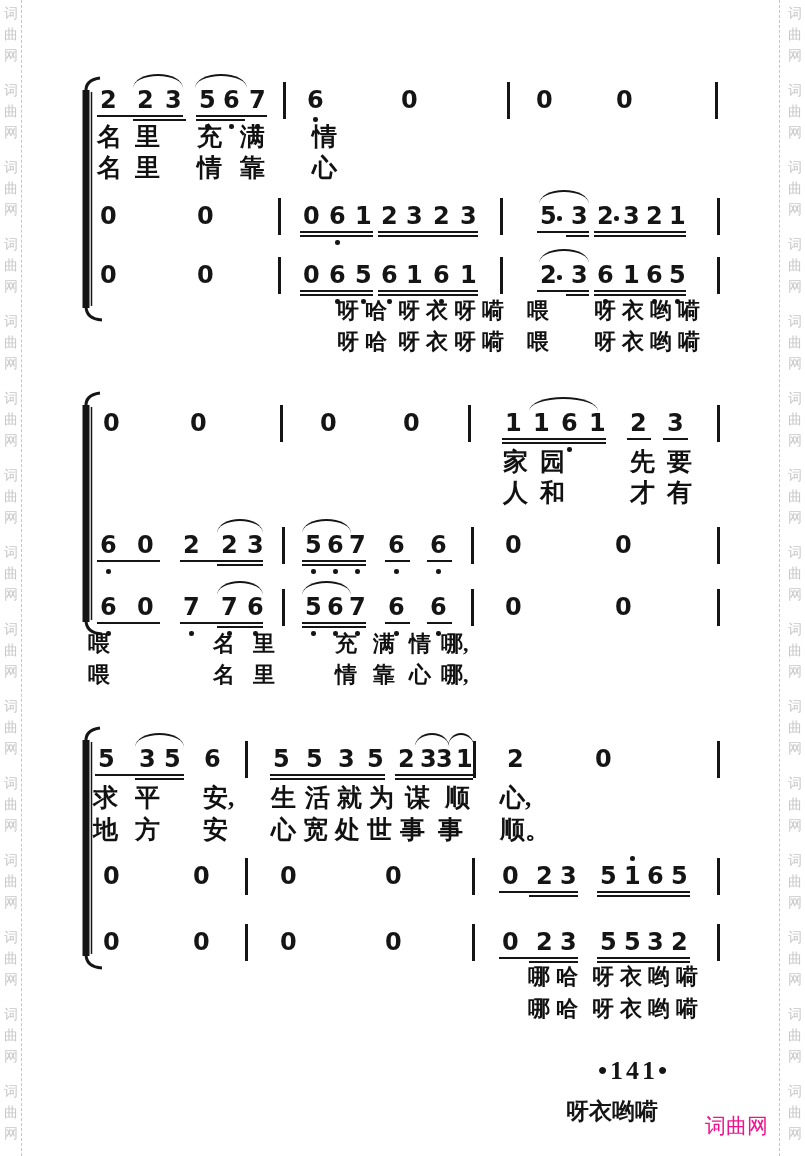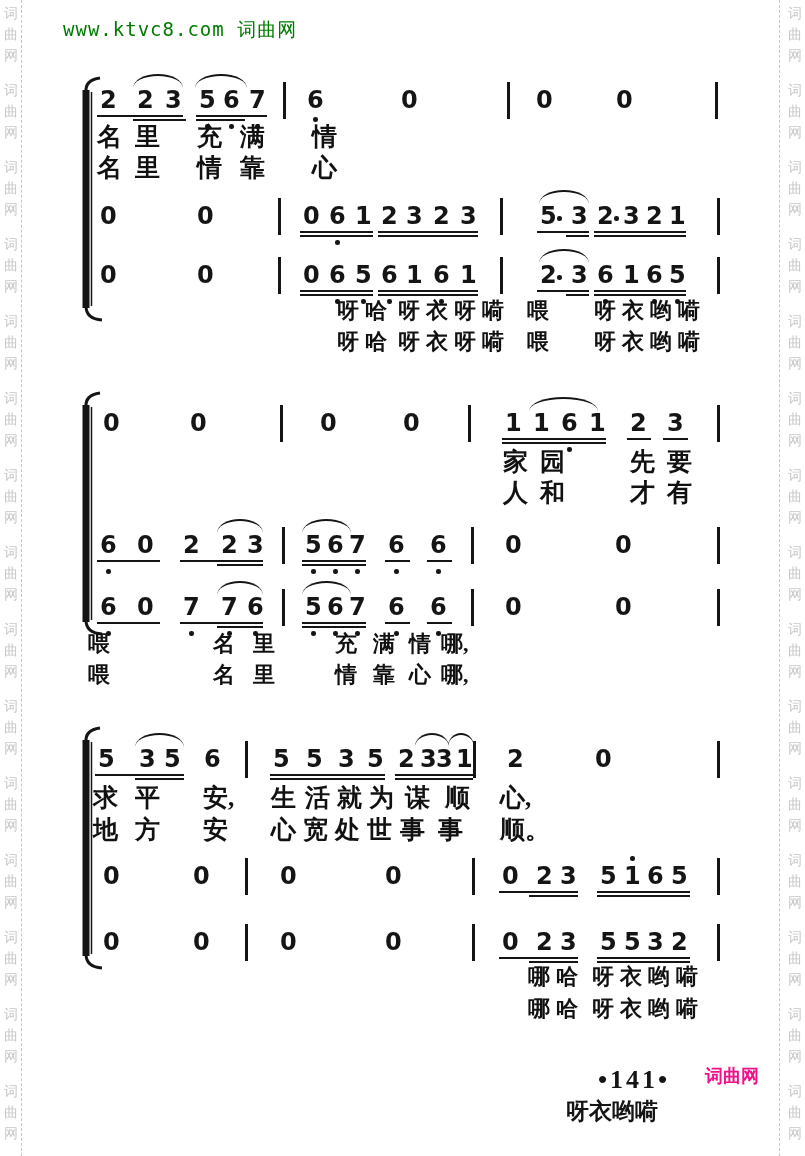--- a/index.html
+++ b/index.html
@@ -16,24 +16,24 @@
   .note{position:absolute;font:700 24px "DejaVu Sans",sans-serif;line-height:1;color:#151515;}
   .bar{position:absolute;width:2.5px;height:37px;background:#151515;}
   .beam{position:absolute;height:2.2px;background:#151515;}
   .slur{position:absolute;height:12px;border-top:2.5px solid #151515;
         border-radius:50% 50% 0 0 / 100% 100% 0 0;}
   .odot,.adot{position:absolute;width:4.5px;height:4.5px;border-radius:50%;background:#151515;}
   .lyr{position:absolute;font-weight:700;font-family:"Liberation Serif",serif;
        color:#111;line-height:1;white-space:nowrap;}
   .sysbrace{position:absolute;}
   .pageno{position:absolute;left:598px;top:1056px;font:700 26px "Liberation Serif",serif;
-          letter-spacing:3px;color:#151515;margin-top:9px;}
+          letter-spacing:3px;color:#151515;}
   .src{position:absolute;left:566px;top:1096px;font-weight:700;font-size:23px;color:#151515;
        font-family:"Liberation Serif",serif;}
-  .brand{position:absolute;left:705px;top:1064px;font-weight:700;font-size:18px;
+  .brand{position:absolute;left:705px;top:1112px;font-weight:400;font-size:21px;
          font-family:"Liberation Serif",serif;}
 </style>
 </head>
 <body>
 
 <div class="page">
   <div class="wm-col" id="wm-left">
       <div class="wm-group">
         <div class="wm-char" style="color: rgb(200, 200, 200);">词</div>
         <div class="wm-char" style="color: rgb(200, 200, 200);">曲</div>
@@ -183,21 +183,20 @@
         <div class="wm-char" style="color: rgb(200, 200, 200);">曲</div>
         <div class="wm-char" style="color: rgb(200, 200, 200);">网</div>
       </div>
       <div class="wm-group">
         <div class="wm-char" style="color: rgb(200, 200, 200);">词</div>
         <div class="wm-char" style="color: rgb(200, 200, 200);">曲</div>
         <div class="wm-char" style="color: rgb(200, 200, 200);">网</div>
       </div>
     </div>
 
-  <div class="header-url" style="color: rgb(0, 123, 0);">www.ktvc8.com 词曲网</div>
 
   <div id="score">
       <svg width="30" height="246" class="sysbrace" style="left: 76px; top: 76px; position: absolute;">
         <line x1="10" y1="14" x2="10" y2="232" stroke-width="7" stroke="#151515"></line>
         <line x1="15.5" y1="16" x2="15.5" y2="230" stroke-width="1.5" stroke="#151515"></line>
         <path d="M10 16 Q9 4 24 2" stroke-width="3" fill="none" stroke="#151515"></path>
         <path d="M10 230 Q10 243 26 244" stroke-width="3" fill="none" stroke="#151515"></path>
       </svg>
       <div class="beam" style="left: 97px; top: 115px; width: 86px;"></div>
       <div class="beam" style="left: 133px; top: 119.2px; width: 53px;"></div>

